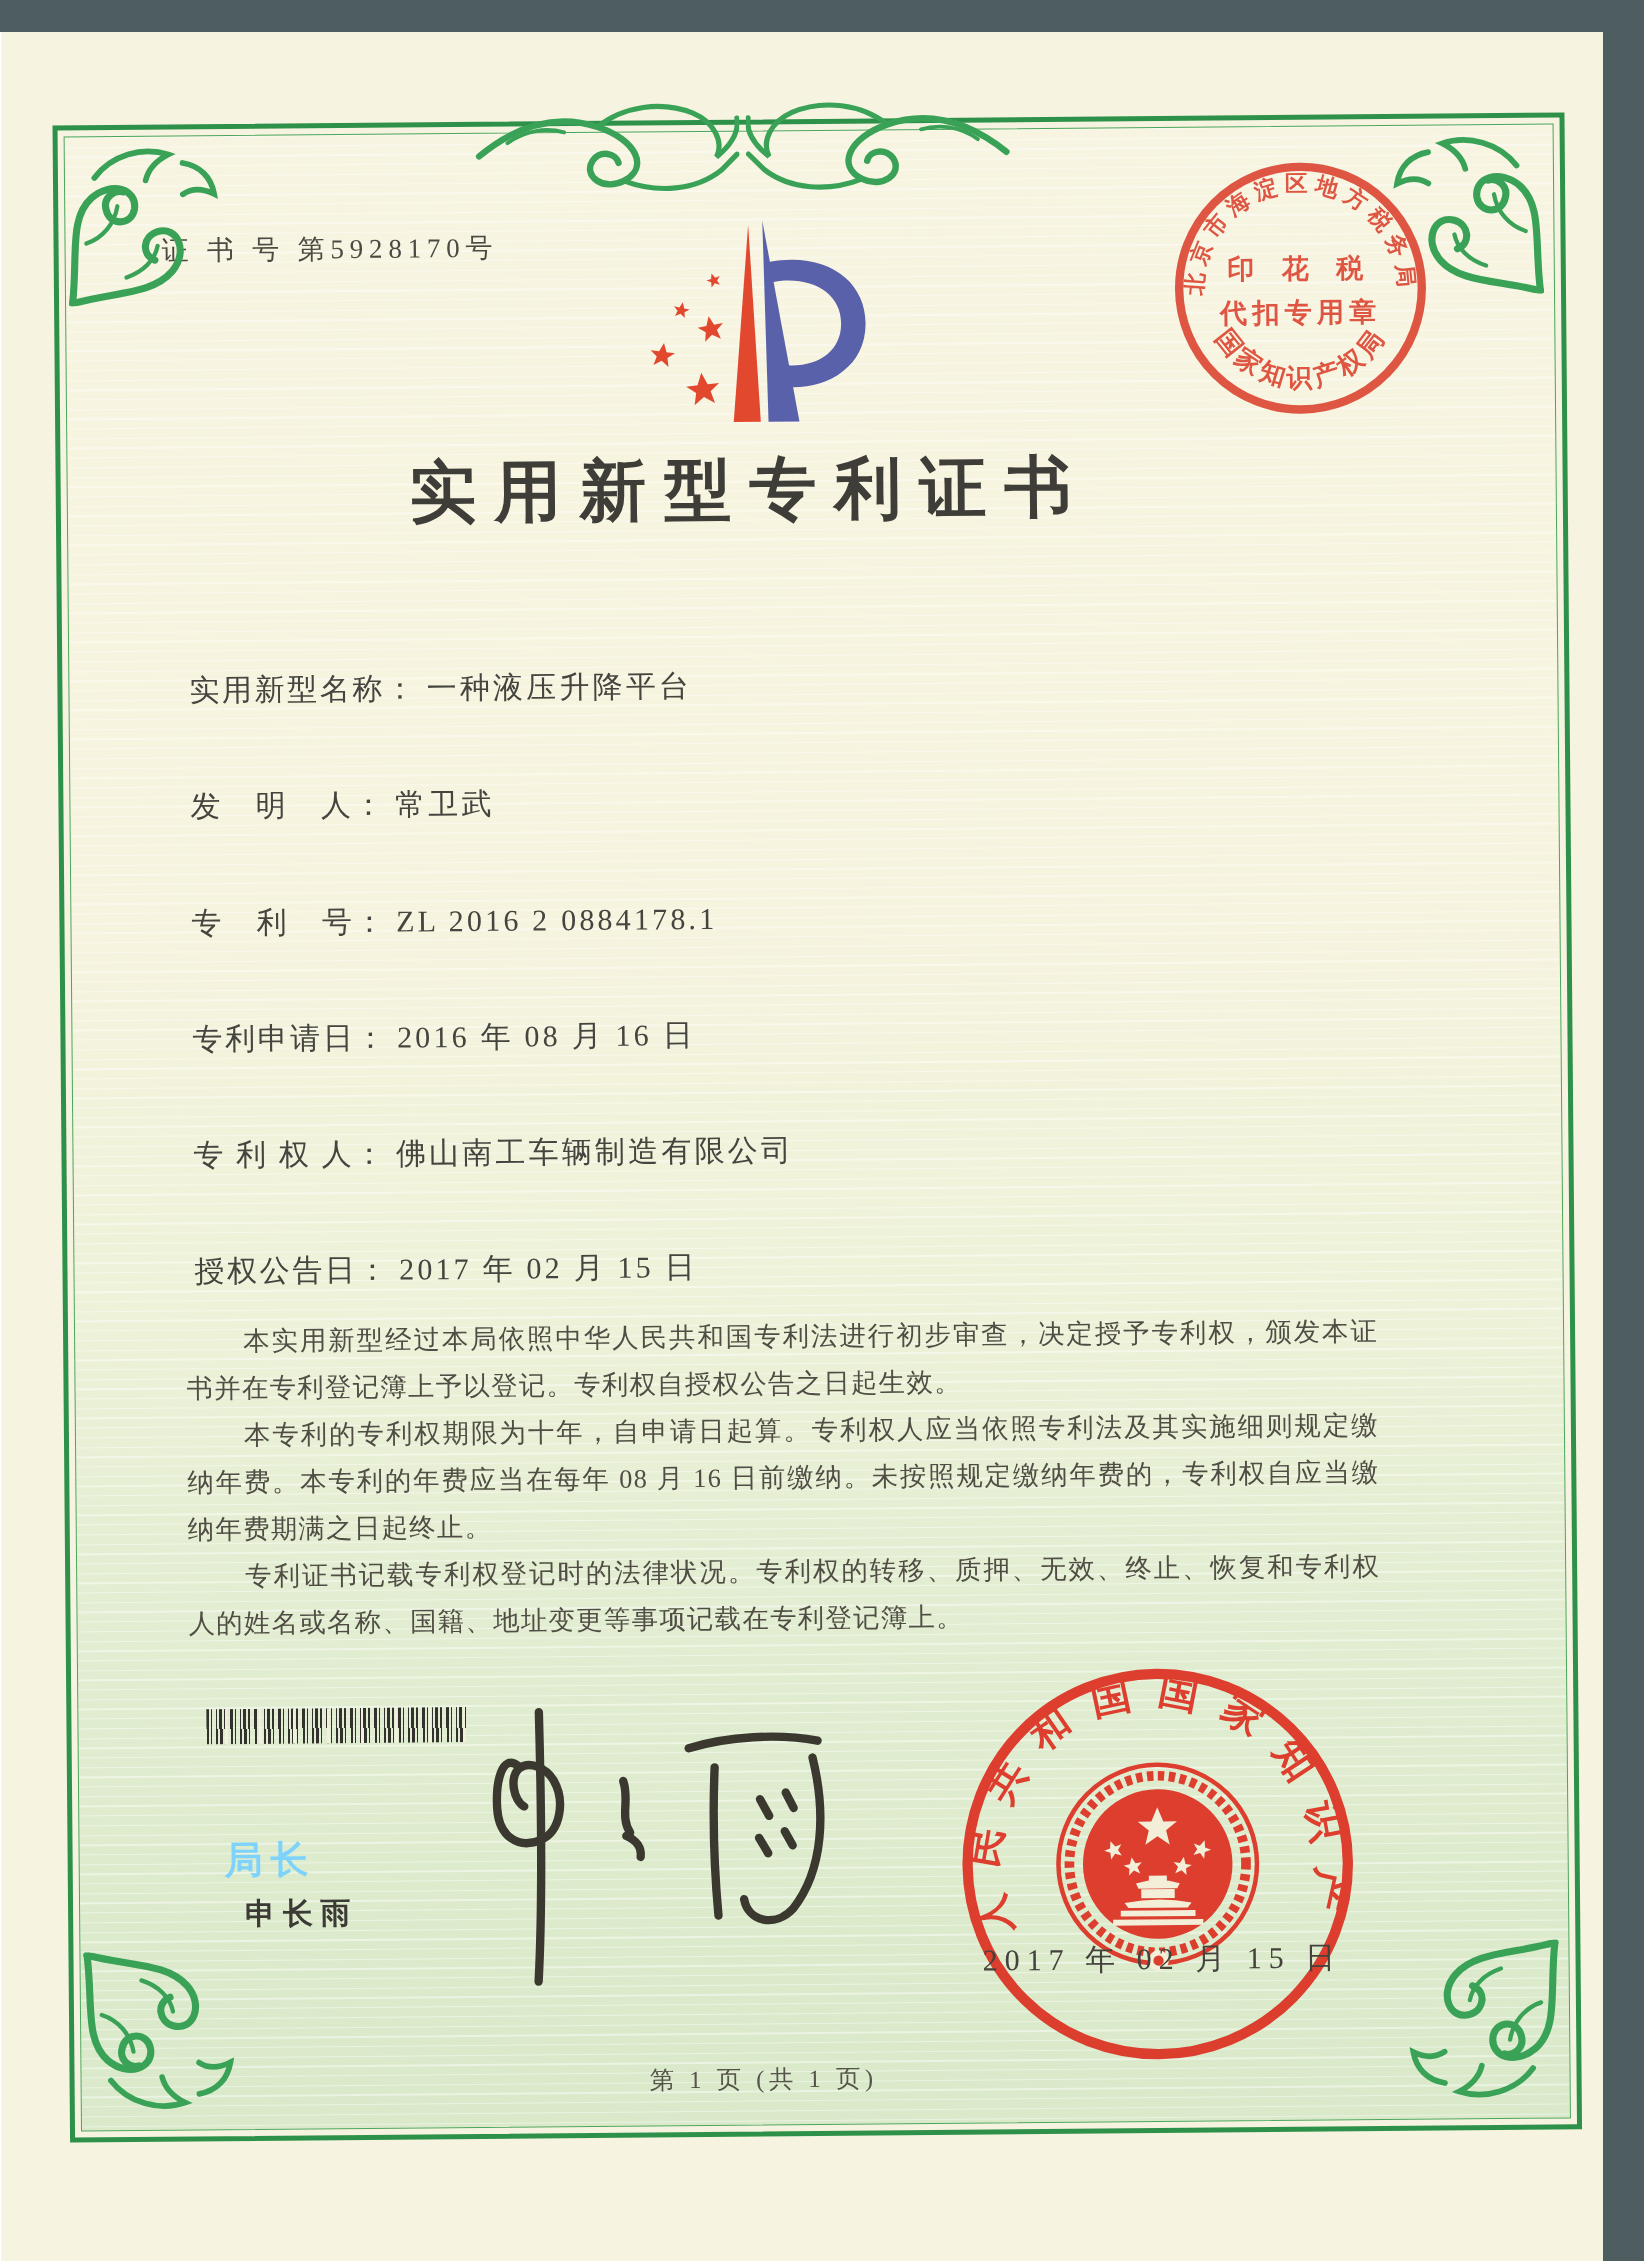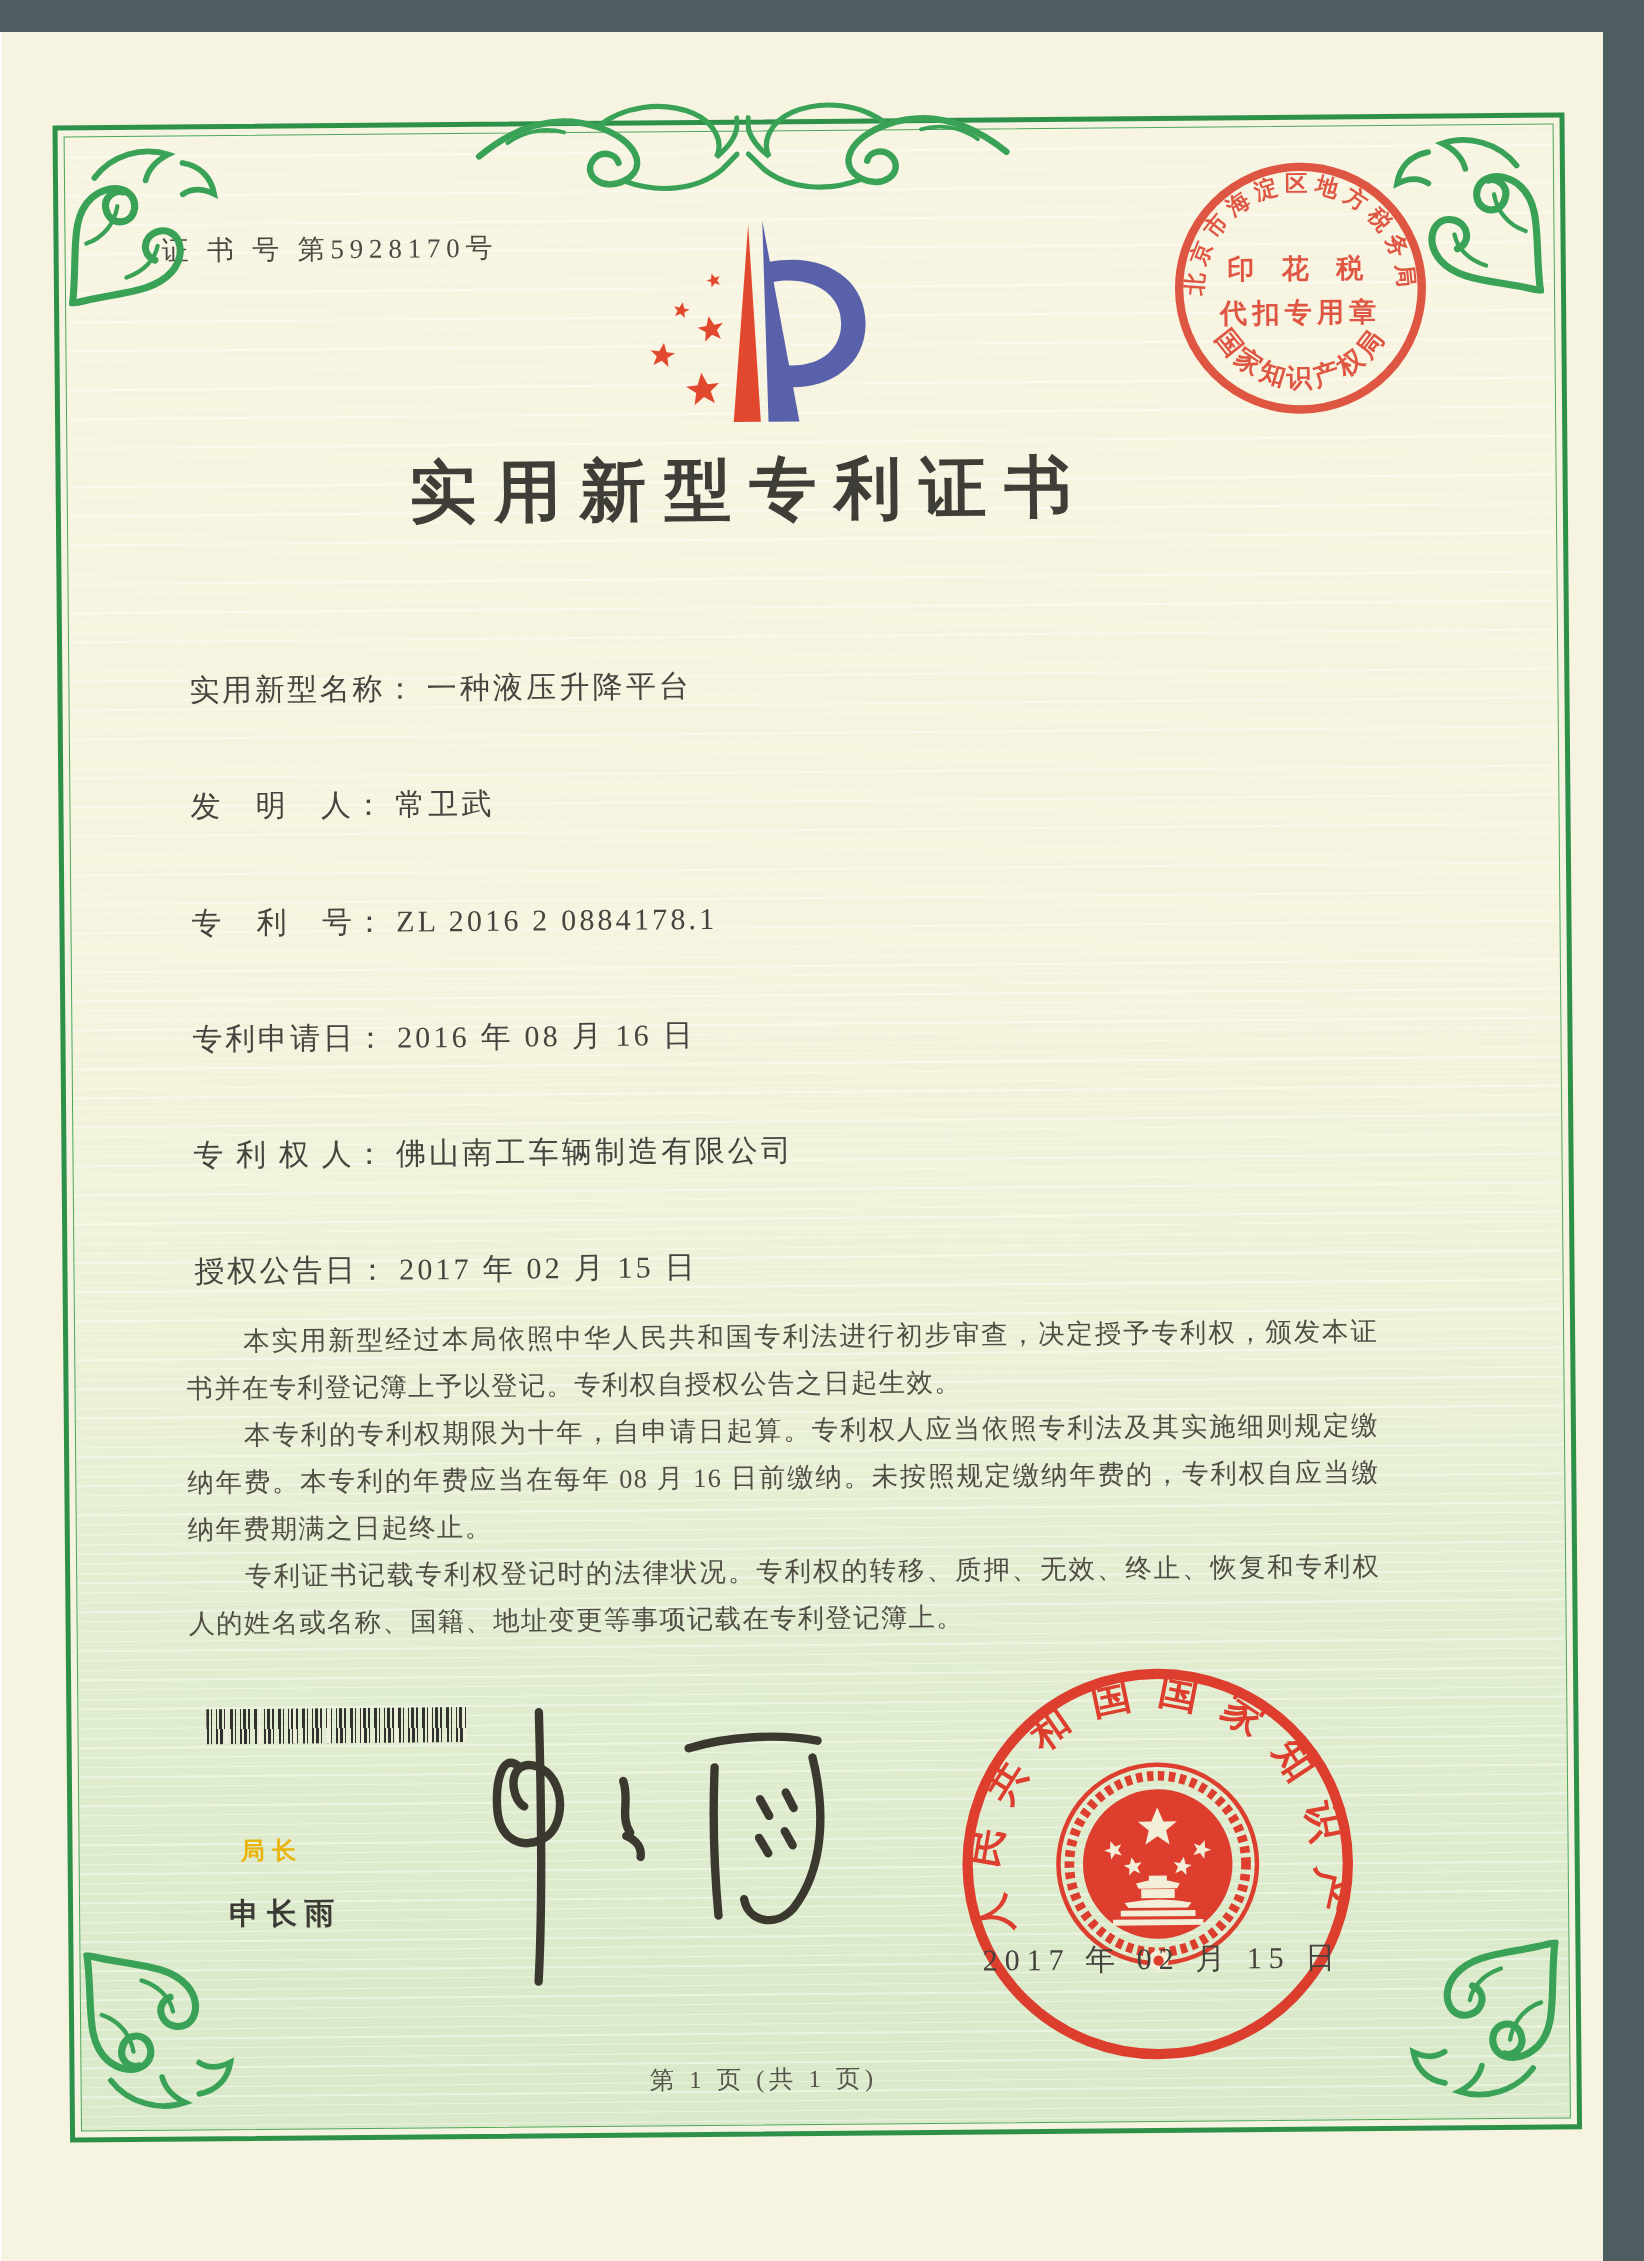--- a/index.html
+++ b/index.html
@@ -22,23 +22,23 @@
   .field{position:absolute;left:193px;font-size:30px;color:#45443e;white-space:nowrap;}
   .flabel{letter-spacing:2.6px;}
   .fvalue{margin-left:9px;letter-spacing:3.2px;}
   #body-text{position:absolute;left:184px;top:1313px;width:1192px;font-size:26.4px;line-height:47px;
          color:#504e44;text-align:justify;}
   #body-text p{margin:0;text-indent:57px;letter-spacing:1.3px;}
   #barcode{position:absolute;left:201px;top:1704px;width:260px;height:35px;
          background-image:
            repeating-linear-gradient(90deg,transparent 0 18.7px,#f2efdc 18.7px 21px,transparent 21px 34px),
            repeating-linear-gradient(90deg,#33312d 0 2.6px,transparent 2.6px 4.5px,#33312d 4.5px 5.8px,transparent 5.8px 9.7px,#33312d 9.7px 11px,transparent 11px 13px,#33312d 13px 16px,transparent 16px 18px,#33312d 18px 19.3px,transparent 19.3px 24px);}
-  #commissioner-title{left:234px;top:1830px;font-size:24px;font-weight:600;letter-spacing:7.7px;color:#eab308;
+  #commissioner-title{left:218px;top:1830px;font-size:38px;font-weight:600;letter-spacing:7.7px;color:#7dd3fc;
          font-family:"Liberation Sans","DejaVu Sans",sans-serif;}
-  #commissioner-name{left:222px;top:1889px;font-size:30px;font-weight:600;letter-spacing:7.7px;color:#3b3a35;
+  #commissioner-name{left:238px;top:1889px;font-size:30px;font-weight:600;letter-spacing:7.7px;color:#3b3a35;
          font-family:Liberation Sans, sans-serif;}
   #seal-date{left:975px;top:1942px;font-size:30px;letter-spacing:7px;color:#43423c;z-index:7;}
   #page-footer{left:542px;top:2062px;width:426px;text-align:center;font-size:24.5px;letter-spacing:4.5px;color:#55544a;}
   .corner{position:absolute;width:171px;height:171px;z-index:3;}
   svg{display:block;}
 </style>
 </head>
 <body>
 
 <svg width="0" height="0" style="position:absolute">

